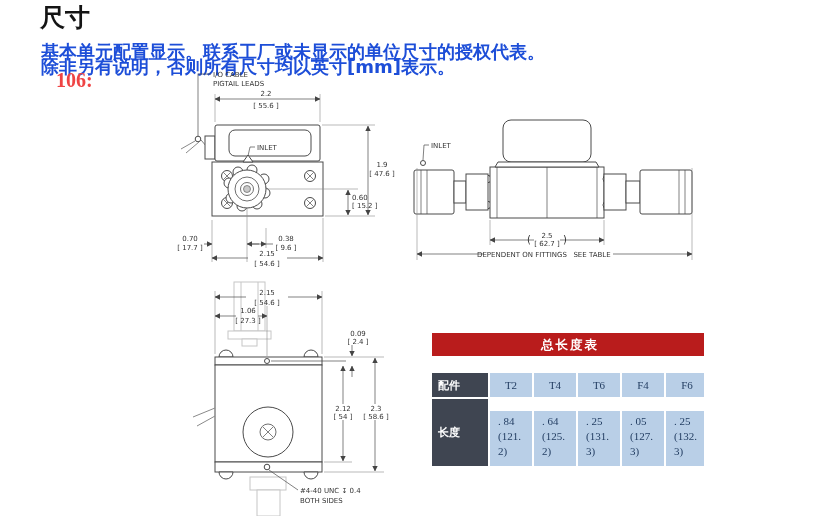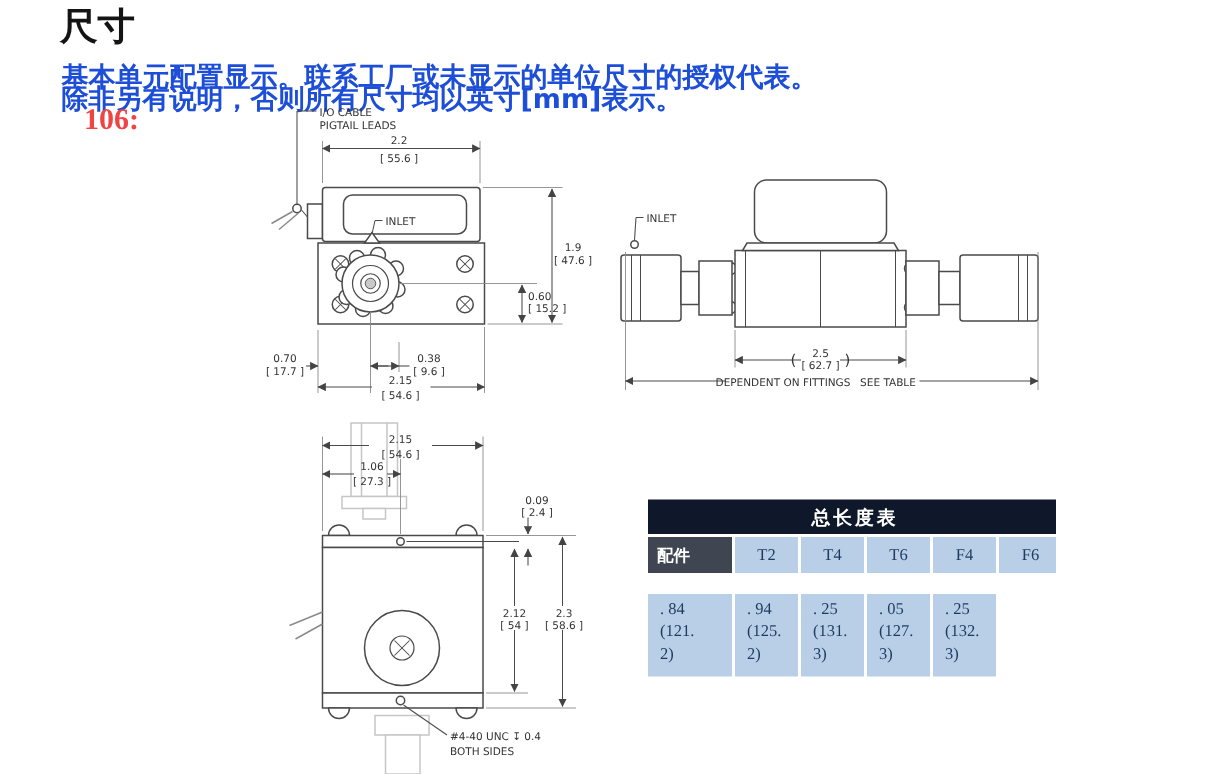--- a/index.html
+++ b/index.html
@@ -17,22 +17,22 @@
   .draw .shp{stroke:#4a4a4a;stroke-width:1;fill:#ffffff;}
   .draw .ring{stroke:#4a4a4a;stroke-width:0.8;fill:none;}
   .draw .thn{stroke:#8a8a8a;stroke-width:0.6;fill:none;}
   .draw .gho{stroke:#c6c6c6;stroke-width:1;fill:#ffffff;}
   .draw .cab{stroke:#8a8a8a;stroke-width:1;fill:none;}
   .draw text{font:7px "DejaVu Sans",sans-serif;fill:#333;}
   .draw text.par{font:10px "DejaVu Sans",sans-serif;}
   .draw .mid{text-anchor:middle;}
 
   .ltable{position:absolute;left:432px;top:333px;width:276px;}
-  .lt-head{background:#0f172a;color:#fff;font-weight:700;font-size:12.5px;text-align:center;
-           height:23px;line-height:23px;letter-spacing:2px;margin-bottom:2px;}
+  .lt-head{background:#b91c1c;color:#fff;font-weight:700;font-size:12.5px;text-align:center;
+           height:23px;line-height:23px;letter-spacing:2px;margin-bottom:17px;}
   .lt-row{display:grid;grid-template-columns:56px 42px 42px 42px 42px 42px;gap:2px;margin-bottom:2px;}
   .lt-label{background:#3f4551;color:#fff;font-weight:700;font-size:11px;
             display:flex;align-items:center;padding-left:6px;}
   .lt-cell{background:#b9cfe7;color:#1f3a5f;font-family:"Liberation Serif",serif;font-size:11px;
            display:flex;align-items:center;justify-content:center;height:24px;}
   .lt-cell.val{white-space:pre-line;line-height:15px;height:52px;align-items:flex-start;
                justify-content:flex-start;text-align:left;padding:3px 0 0 8px;margin-top:12px;}
 </style>
 </head>
 <body>
@@ -259,24 +259,25 @@
     <div class="lt-head">总长度表</div>
     <div class="lt-row">
       <div class="lt-label">配件</div>
       <div class="lt-cell">T2</div>
       <div class="lt-cell">T4</div>
       <div class="lt-cell">T6</div>
       <div class="lt-cell">F4</div>
       <div class="lt-cell">F6</div>
     </div>
     <div class="lt-row">
+      <div class="lt-label">长度</div>
       <div class="lt-cell val">. 84
 (121.
 2)</div>
-      <div class="lt-cell val">. 94
+      <div class="lt-cell val">. 64
 (125.
 2)</div>
       <div class="lt-cell val">. 25
 (131.
 3)</div>
       <div class="lt-cell val">. 05
 (127.
 3)</div>
       <div class="lt-cell val">. 25
 (132.

